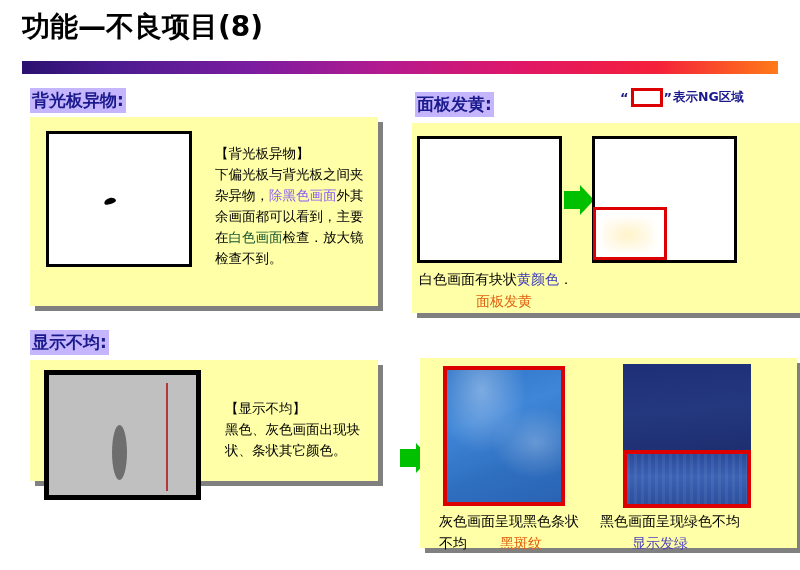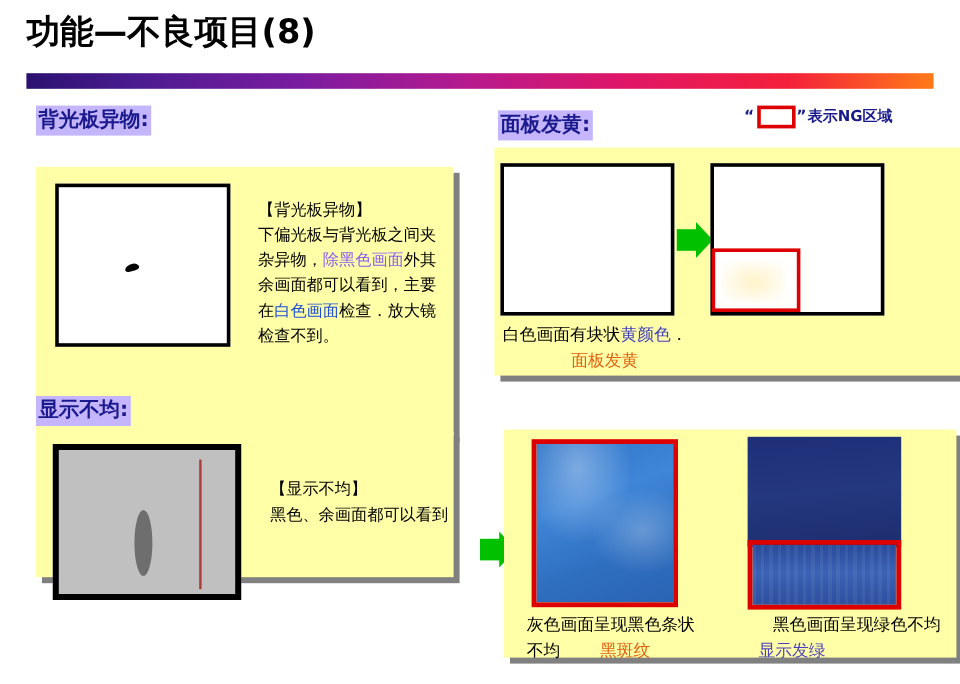--- a/index.html
+++ b/index.html
@@ -52,21 +52,21 @@
     border: 3px solid #000000;
   }
   .desc {
     position: absolute;
     font-size: 13.5px;
     line-height: 21px;
     color: #000000;
     white-space: nowrap;
   }
   .c-magenta { color: #8b5cf6; }
-  .c-blue    { color: #1d4ed8; }
+  .c-blue    { color: #14532d; }
   .c-indigo  { color: #3b3bbb; }
   .c-orange  { color: #e06010; }
   .c-violet  { color: #4a3fc0; }
 
   
   .arrow { position: absolute; }
   .arrow .shaft {
     position: absolute; left: 0; top: 6px;
     width: 17px; height: 18px; background: #00c000;
   }
@@ -88,21 +88,21 @@
   }
   #ng-legend .quote { font-size: 13px; margin-right: 1px; }
   #ng-swatch {
     width: 32px; height: 19px;
     border: 3px solid #dd0000; background: #ffffff;
     margin: 0 1px;
   }
 
   
   #p1-head { left: 30px; top: 88px; }
-  #p1-body { left: 30px; top: 117px; width: 348px; height: 224px; margin-top: 22px; }
+  #p1-body { left: 30px; top: 117px; width: 348px; height: 189px; }
   #p1-screen { left: 16px; top: 14px; width: 146px; height: 136px; }
   #p1-spot {
     position: absolute; left: 55px; top: 64px;
     width: 12px; height: 6px; background: #000000;
     border-radius: 60% 40% 50% 30% / 70% 60% 40% 30%;
     transform: rotate(-12deg);
   }
   #p1-desc { left: 185px; top: 26px; }
 
   
@@ -164,21 +164,21 @@
   #p4-photoB-bot {
     position: absolute; left: 0; top: 60%; width: 100%; height: 40%;
     border: 4px solid #dd0000;
     background:
       repeating-linear-gradient(90deg, rgba(255,255,255,.06) 0 3px, rgba(255,255,255,0) 3px 7px),
       linear-gradient(180deg, #2a4a9a 0%, #3b62b4 45%, #2d4f9e 100%);
   }
   #p4-cap-left1  { left: 19px; top: 153px; font-size: 14px; }
   #p4-cap-left2  { left: 19px; top: 175px; font-size: 14px; }
   #p4-cap-left3  { left: 80px; top: 175px; font-size: 14px; }
-  #p4-cap-right1 { left: 180px; top: 153px; font-size: 14px; margin-left: 44px; }
+  #p4-cap-right1 { left: 180px; top: 153px; font-size: 14px; }
   #p4-cap-right2 { left: 212px; top: 175px; font-size: 14px; }
 </style>
 </head>
 <body>
 
 <div id="slide-title">功能—不良项目(8)</div>
 <div id="title-rule"></div>
 
 <div id="ng-legend">
   <span class="quote">“</span>
@@ -217,21 +217,22 @@
 </div>
 
 <div class="panel-head" id="p3-head">显示不均:</div>
 <div class="panel-body" id="p3-body">
   <div class="screen-box" id="p3-screen">
     <div id="p3-ellipse"></div>
     <div id="p3-line"></div>
   </div>
   <div class="desc" id="p3-desc">
       <div><span>【显示不均】</span></div>
-      <div><span>黑色、余画面都可以看到</span></div>
+      <div><span>黑色、灰色画面出现块</span></div>
+      <div><span>状、条状其它颜色。</span></div>
     </div>
 </div>
 
 <div class="arrow" id="p4-arrow">
   <span class="shaft"></span>
     <span class="head"></span>
 </div>
 <div class="panel-body" id="p4-body">
   <div class="photo" id="p4-photoA"></div>
   <div id="p4-photoB-wrap">

